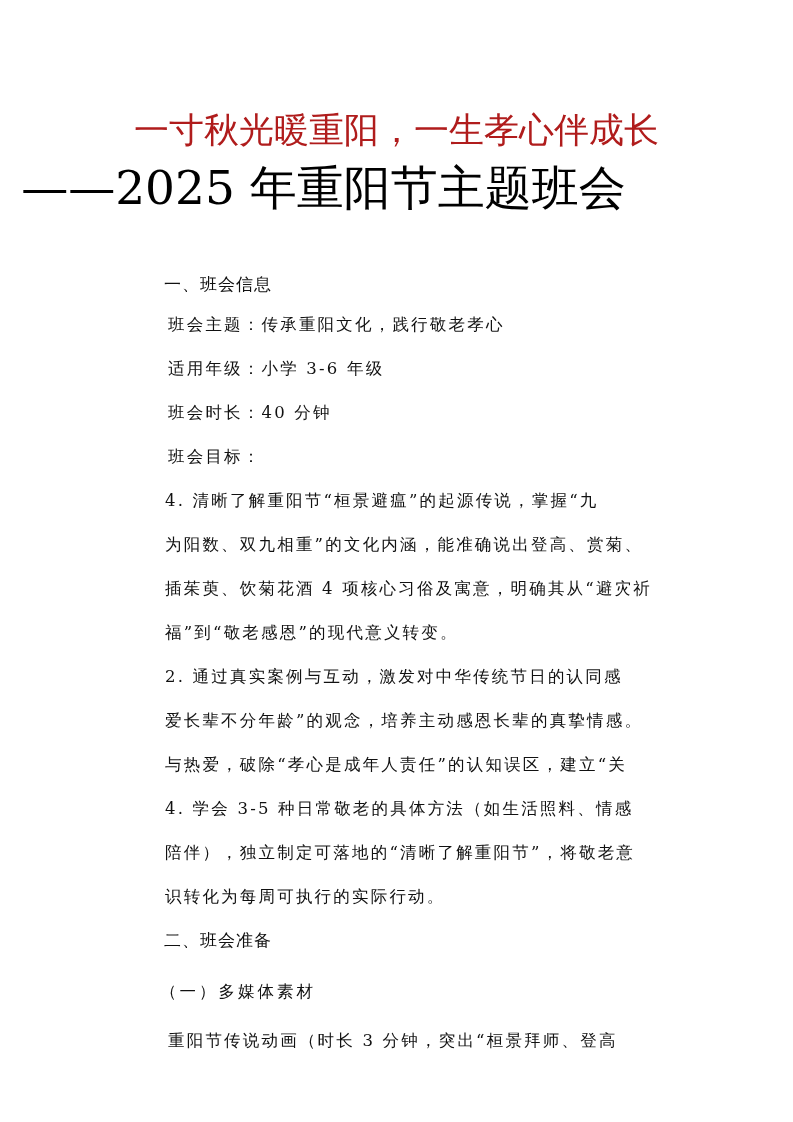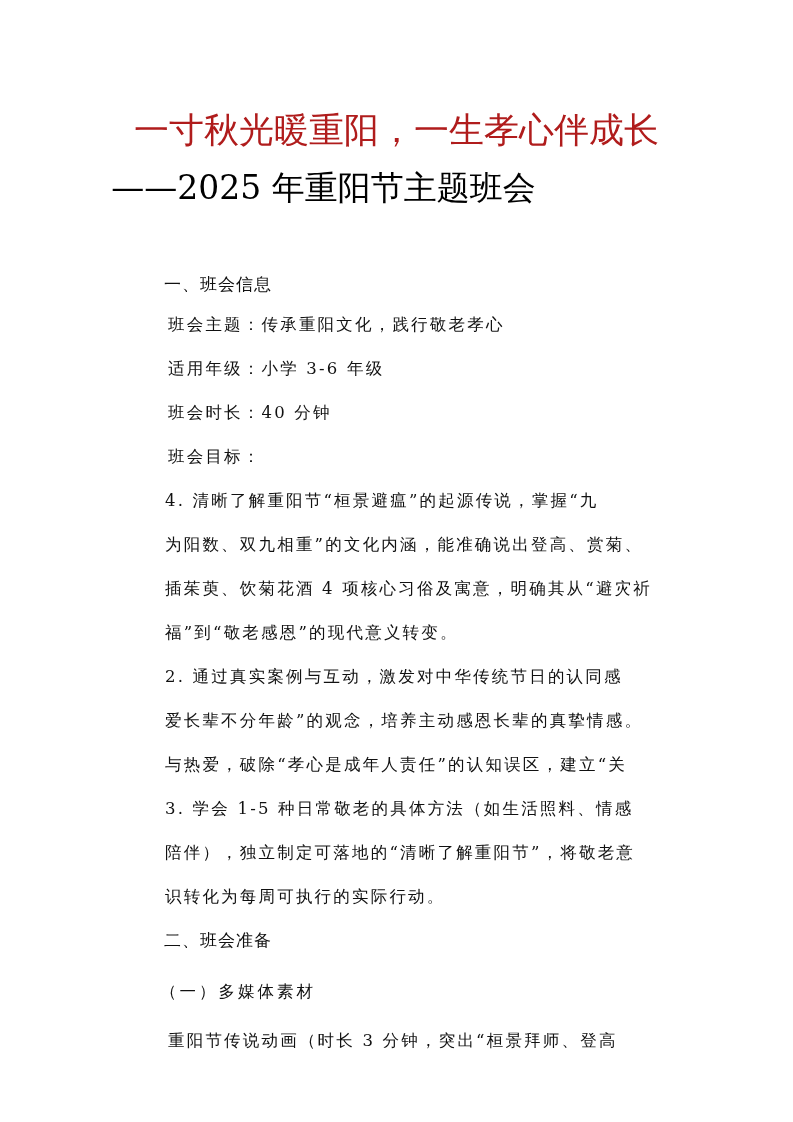--- a/index.html
+++ b/index.html
@@ -6,21 +6,21 @@
     body { width: 793px; height: 1122px; position: relative; overflow: hidden; }
     .page { position: absolute; left: 0; top: 0; width: 793px; height: 1122px; background: #fff; }
     .title1 {
       position: absolute; left: 0; top: 108px; width: 793px; text-align: center;
       font-family: "DejaVu Serif", "Liberation Serif", serif;
       font-size: 35px; color: #b01c1c; line-height: 44px; letter-spacing: 0px;
     }
     .title2 {
       position: absolute; left: 0; top: 166px; width: 647px; text-align: center;
       font-family: "DejaVu Serif", "Liberation Serif", serif;
-      font-size: 33px; color: #000; line-height: 44px;
+      font-size: 47px; color: #000; line-height: 44px;
     }
     .body {
       position: absolute; left: 164px; top: 270px; width: 512px;
       font-family: "DejaVu Serif", "Liberation Serif", serif;
       font-size: 16.5px; color: #111; letter-spacing: 2.2px;
     }
     .h1 {
       font-family: "DejaVu Sans", "Liberation Sans", sans-serif;
       font-weight: normal; font-size: 17px; letter-spacing: 1px;
       height: 36px; line-height: 28px; margin: 0;
@@ -48,21 +48,21 @@
       <div class="line">为阳数、双九相重”的文化内涵，能准确说出登高、赏菊、</div>
       <div class="line">插茱萸、饮菊花酒 4 项核心习俗及寓意，明确其从“避灾祈</div>
       <div class="line">福”到“敬老感恩”的现代意义转变。</div>
     </div>
     <div class="para-block">
       <div class="line"> 2. 通过真实案例与互动，激发对中华传统节日的认同感</div>
       <div class="line">爱长辈不分年龄”的观念，培养主动感恩长辈的真挚情感。</div>
       <div class="line">与热爱，破除“孝心是成年人责任”的认知误区，建立“关</div>
     </div>
     <div class="para-block">
-      <div class="line"> 3. 学会 1-5 种日常敬老的具体方法（如生活照料、情感</div>
+      <div class="line"> 4. 学会 3-5 种日常敬老的具体方法（如生活照料、情感</div>
       <div class="line">陪伴），独立制定可落地的“清晰了解重阳节”，将敬老意</div>
       <div class="line">识转化为每周可执行的实际行动。</div>
     </div>
 
     <div class="h1" style="">二、班会准备</div>
     <div class="sub">（一）多媒体素材</div>
     <div class="line">重阳节传说动画（时长 3 分钟，突出“桓景拜师、登高</div>
   </div>
 </div>
 

